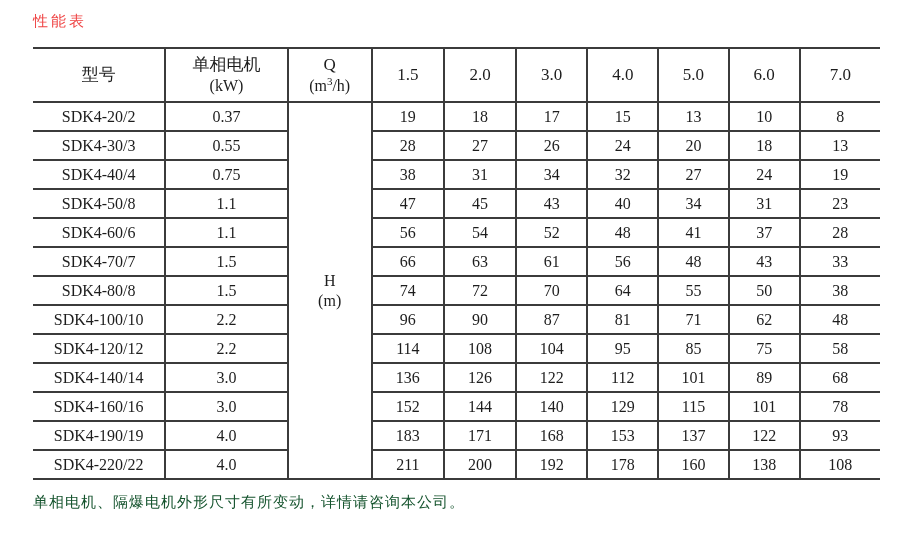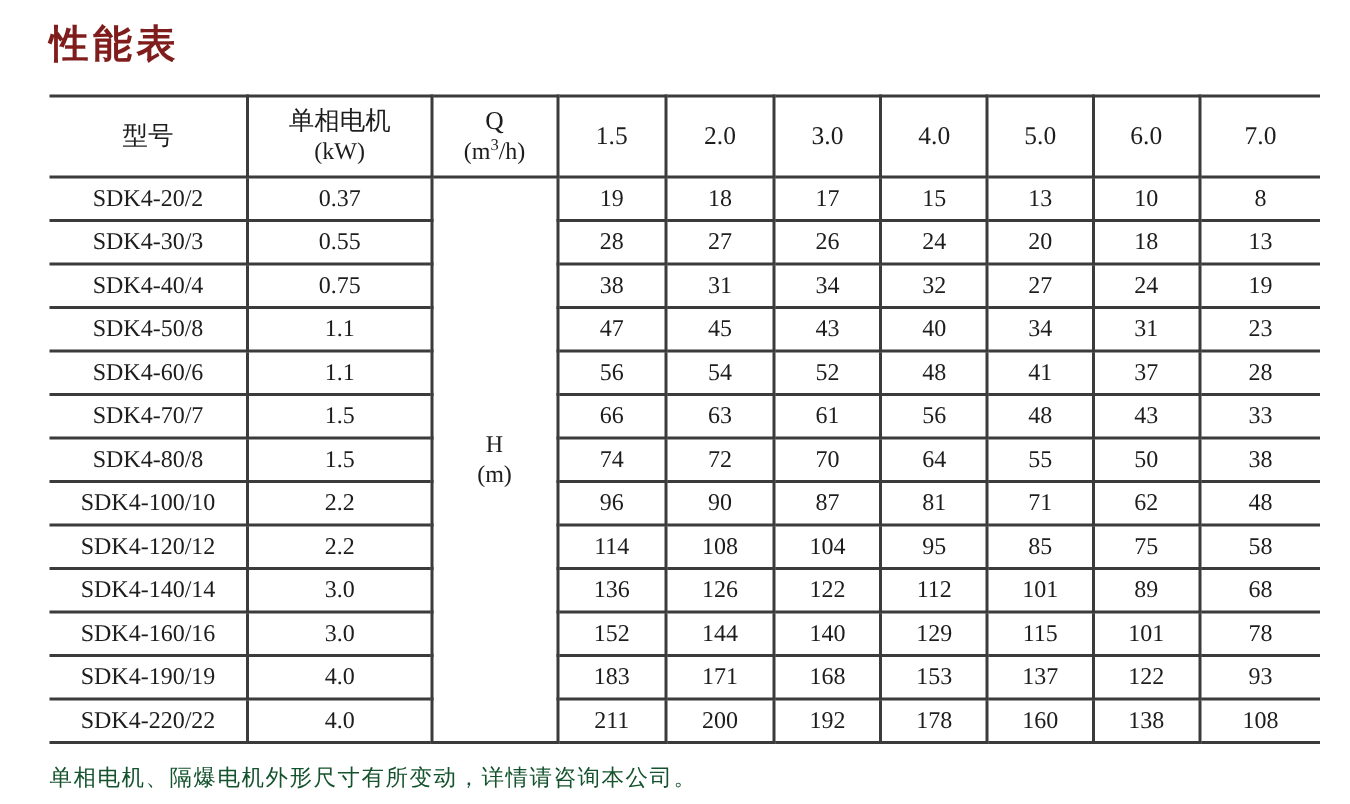--- a/index.html
+++ b/index.html
@@ -6,23 +6,23 @@
   body{
     width:900px;height:536px;
     background:#ffffff;
     font-family:"Liberation Serif", serif;
     color:#1d1d1d;
     overflow:hidden;
   }
   .page{padding:8px 0 0 33px;}
   .title{
     font-family:"Liberation Sans", sans-serif;
-    font-weight:700;
-    font-size:26px;
-    color:#7f1d1d;
+    font-weight:400;
+    font-size:15px;
+    color:#ef4444;
     letter-spacing:3px;
     margin:4px 0 16px 0;
   }
   table.perf{
     border-collapse:collapse;
     table-layout:fixed;
     width:847px;
   }
   .perf th,.perf td{
     border:2px solid #3b3b3b;

